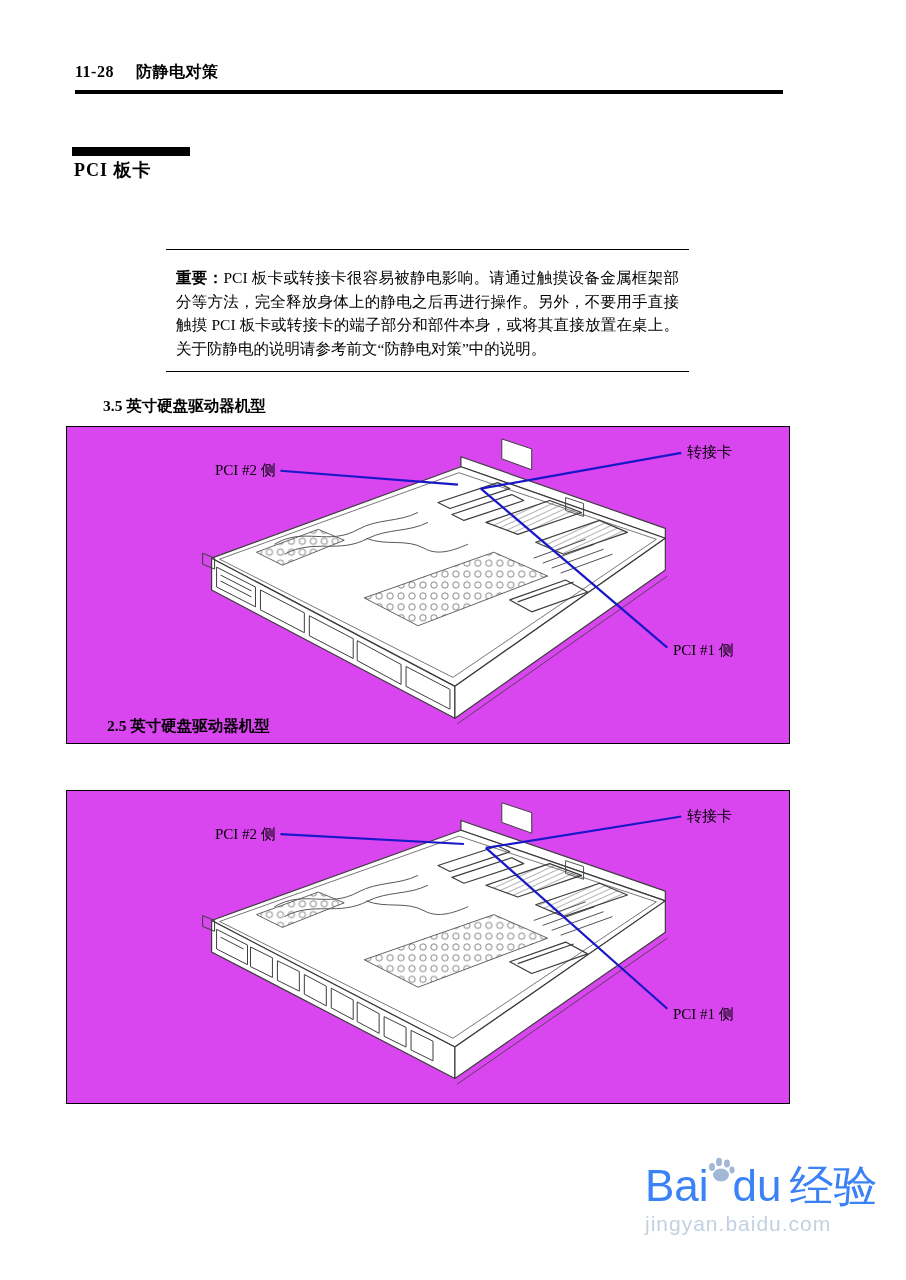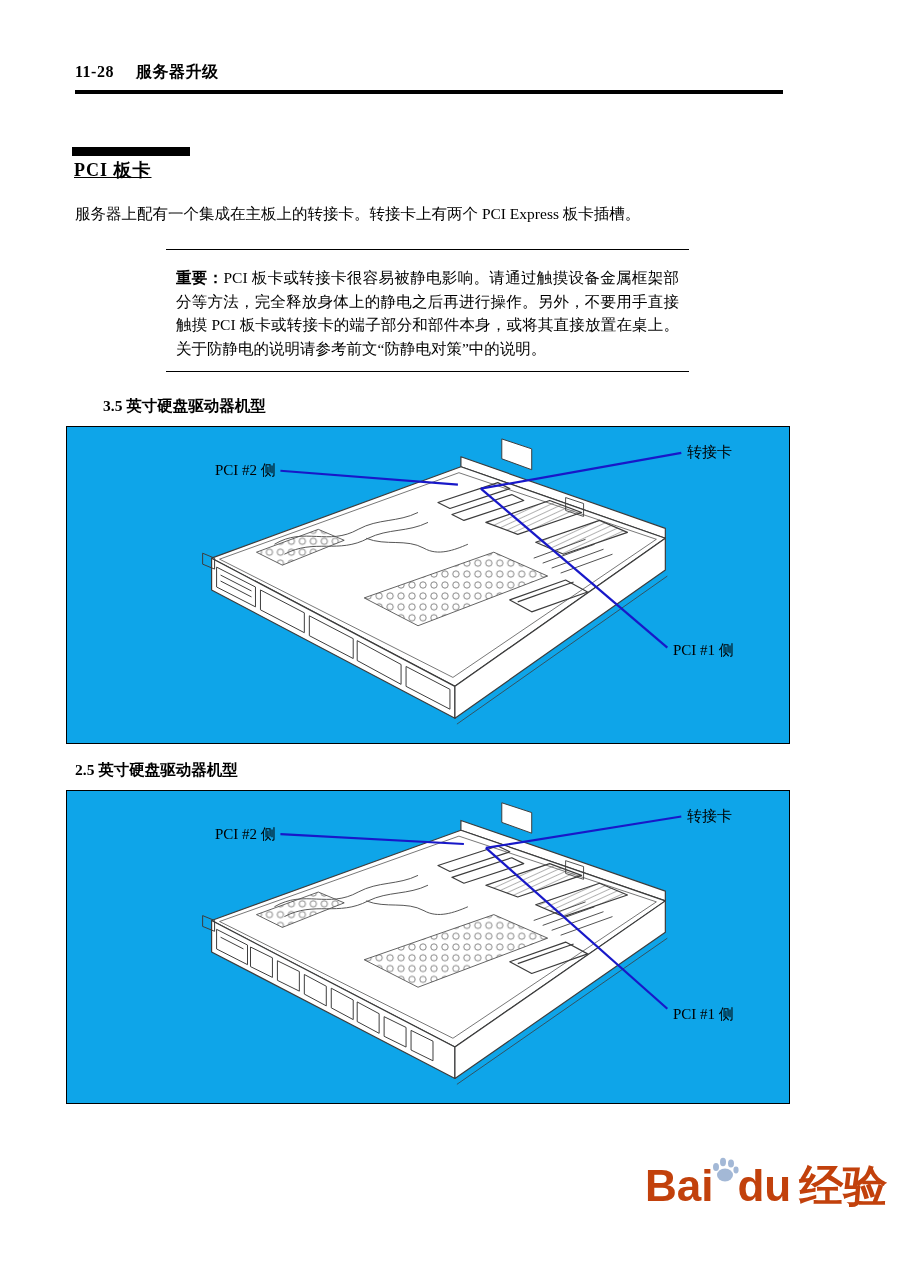--- a/index.html
+++ b/index.html
@@ -6,63 +6,62 @@
   .page{position:relative;width:906px;height:1280px;background:#ffffff;overflow:hidden;
         font-family:"Liberation Serif","DejaVu Serif",serif;color:#000;}
 
   
   .running-head{position:absolute;left:75px;top:62px;font-size:16px;font-weight:bold;letter-spacing:.5px;}
   .running-head .chapter{margin-left:22px;}
   .head-rule{position:absolute;left:75px;top:90px;width:708px;height:4px;background:#000;}
 
   
   .section-bar{position:absolute;left:72px;top:147px;width:118px;height:9px;background:#000;}
-  .section-title{position:absolute;left:74px;top:158px;font-size:18px;font-weight:bold;letter-spacing:1px;text-decoration:underline;}
+  .section-title{position:absolute;left:74px;top:158px;font-size:18px;font-weight:bold;letter-spacing:1px;}
 
   .intro{position:absolute;left:75px;top:203px;width:720px;font-size:15.5px;line-height:1.4;}
 
   .important{position:absolute;left:166px;top:249px;width:503px;padding:16px 10px 11px;
              border-top:1.5px solid #000;border-bottom:1.5px solid #000;
              font-size:15.5px;line-height:1.52;text-align:justify;}
   .important .imp-label{font-weight:bold;}
 
   .fig-caption{position:absolute;left:75px;font-size:15.5px;font-weight:bold;}
   .cap1{top:396px;margin-left:28px;}
-  .cap2{top:760px;}
-
-  .figure{position:absolute;left:66px;width:722px;border:1px solid #000;background:#0ea5e9;}
+  .cap2{top:716px;margin-left:32px;}
+
+  .figure{position:absolute;left:66px;width:722px;border:1px solid #000;background:#d946ef;}
   .fig1{top:426px;height:316px;}
   .fig2{top:790px;height:312px;}
   .fig-svg{position:absolute;left:0;top:0;width:100%;height:100%;}
   .fig-label{position:absolute;font-size:15px;white-space:nowrap;z-index:2;}
   .lbl-riser{left:620px;top:16px;}
   .lbl-pci2{left:148px;top:34px;}
   .lbl-pci1{left:606px;top:214px;}
 
   
   .watermark{position:absolute;left:645px;top:1164px;font-family:"Liberation Sans","DejaVu Sans",sans-serif;}
-  .wm-brand{display:flex;align-items:flex-end;font-size:44px;font-weight:bold;color:#c2410c;line-height:1;}
+  .wm-brand{display:flex;align-items:flex-end;font-size:44px;font-weight:normal;color:#3b82f6;line-height:1;}
   .wm-paw{position:relative;top:-16px;margin:0 -3px;}
   .wm-cn{margin-left:8px;}
   .wm-url{font-size:21px;color:#c3d0e2;margin-top:4px;letter-spacing:1px;}
 </style>
 </head>
 <body>
 
 <div class="page">
 
   <div class="running-head">
-    <span>11-28</span><span class="chapter">服务器升级</span>
+    <span>11-28</span><span class="chapter">防静电对策</span>
   </div>
   <div class="head-rule"></div>
 
   <div class="section-bar"></div>
   <div class="section-title">PCI 板卡</div>
 
-  <div class="intro">服务器上配有一个集成在主板上的转接卡。转接卡上有两个 PCI Express 板卡插槽。</div>
 
   <div class="important">
     <span class="imp-label">重要：</span><span>PCI 板卡或转接卡很容易被静电影响。请通过触摸设备金属框架部分等方法，完全释放身体上的静电之后再进行操作。另外，不要用手直接触摸 PCI 板卡或转接卡的端子部分和部件本身，或将其直接放置在桌上。关于防静电的说明请参考前文“防静电对策”中的说明。</span>
   </div>
 
   <div class="fig-caption cap1">3.5 英寸硬盘驱动器机型</div>
 
   <div class="figure fig1">
     <svg class="fig-svg" viewBox="0 0 724 318" preserveAspectRatio="none" xmlns="http://www.w3.org/2000/svg">
       <defs>
@@ -207,15 +206,16 @@
           <ellipse cx="15" cy="20" rx="8" ry="6.5" fill="#a3b8d6"></ellipse>
           <ellipse cx="6" cy="12" rx="3" ry="4" fill="#a3b8d6"></ellipse>
           <ellipse cx="13" cy="7" rx="3" ry="4.2" fill="#a3b8d6"></ellipse>
           <ellipse cx="21" cy="8.5" rx="3" ry="4" fill="#a3b8d6"></ellipse>
           <ellipse cx="26" cy="15" rx="2.6" ry="3.4" fill="#a3b8d6"></ellipse>
         </svg>
       </span>
       <span>du</span>
       <span class="wm-cn">经验</span>
     </div>
+    <div class="wm-url">jingyan.baidu.com</div>
   </div>
 
 </div>
 
 </body></html>

